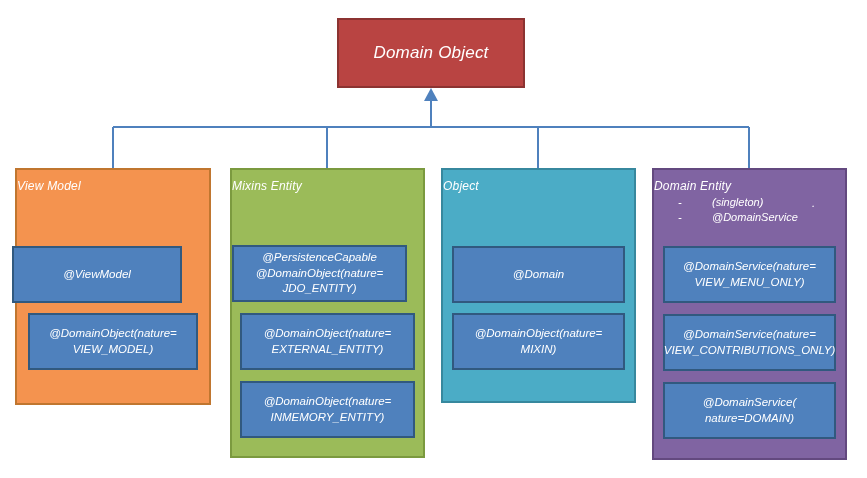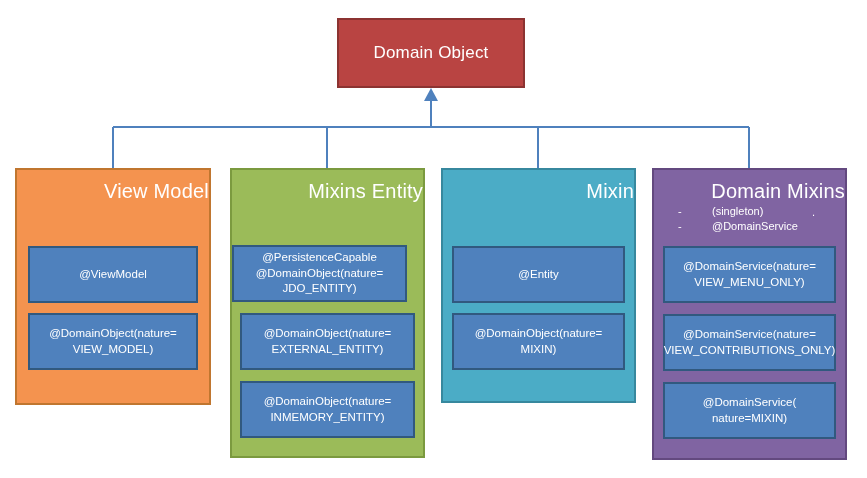--- a/index.html
+++ b/index.html
@@ -14,20 +14,21 @@
     overflow: hidden;
     font-family: "Liberation Sans", sans-serif;
     -webkit-font-smoothing: antialiased;
   }
 
   #canvas {
     position: absolute;
     left: 0; top: 0;
     width: 867px;
     height: 478px;
+    font-style: italic;
   }
 
   
   #connectors {
     position: absolute;
     left: 0; top: 0;
     width: 867px;
     height: 478px;
     pointer-events: none;
   }
@@ -53,27 +54,26 @@
   
   .category {
     position: absolute;
     box-sizing: border-box;
     border-width: 2px;
     border-style: solid;
     padding: 0;
   }
   .category .cat-title {
     display: block;
-    text-align: right;
+    text-align: left;
     color: #ffffff;
-    font-size: 20px;
+    font-size: 12px;
     line-height: 1.15;
     padding-top: 10px;
     letter-spacing: 0.2px;
-    padding-left: 47px;
   }
   .cat-bullets {
     margin: 1px 0 0 0;
     padding: 0 16px 0 14px;
     list-style: none;
     color: #ffffff;
     font-size: 11px;
     line-height: 1.38;
   }
   .cat-bullets li {
@@ -134,53 +134,53 @@
     <line x1="749" y1="127" x2="749" y2="168" stroke="#4f81bd" stroke-width="2"></line>
   </svg>
 
   <div class="root-node">
     <span>Domain Object</span>
   </div>
 
   <div class="category cat-viewmodel" style="left:15px; top:168px; width:196px; height:237px;">
     <span class="cat-title">View Model</span>
   </div>
-  <div class="chip" style="left:28px; top:246px; width:170px; height:57px;">@ViewModel</div>
+  <div class="chip" style="left:12px; top:246px; width:170px; height:57px;">@ViewModel</div>
   <div class="chip" style="left:28px; top:313px; width:170px; height:57px;">@DomainObject(nature=
 VIEW_MODEL)</div>
 
   <div class="category cat-domainentity" style="left:230px; top:168px; width:195px; height:290px;">
     <span class="cat-title">Mixins Entity</span>
   </div>
   <div class="chip" style="left:232px; top:245px; width:175px; height:57px;">@PersistenceCapable
 @DomainObject(nature=
 JDO_ENTITY)</div>
   <div class="chip" style="left:240px; top:313px; width:175px; height:57px;">@DomainObject(nature=
 EXTERNAL_ENTITY)</div>
   <div class="chip" style="left:240px; top:381px; width:175px; height:57px;">@DomainObject(nature=
 INMEMORY_ENTITY)</div>
 
   <div class="category cat-mixins" style="left:441px; top:168px; width:195px; height:235px;">
-    <span class="cat-title">Mixin</span>
+    <span class="cat-title">Object</span>
   </div>
-  <div class="chip" style="left:452px; top:246px; width:173px; height:57px;">@Entity</div>
+  <div class="chip" style="left:452px; top:246px; width:173px; height:57px;">@Domain</div>
   <div class="chip" style="left:452px; top:313px; width:173px; height:57px;">@DomainObject(nature=
 MIXIN)</div>
 
   <div class="category cat-domainservice" style="left:652px; top:168px; width:195px; height:292px;">
-    <span class="cat-title">Domain Mixins</span>
+    <span class="cat-title">Domain Entity</span>
     <ul class="cat-bullets">
       <li>
         <span>(singleton)</span><span class="trailing-dot">.</span>
       </li>
       <li>
         <span>@DomainService</span>
       </li>
     </ul>
   </div>
   <div class="chip" style="left:663px; top:246px; width:173px; height:57px;">@DomainService(nature=
 VIEW_MENU_ONLY)</div>
   <div class="chip" style="left:663px; top:314px; width:173px; height:57px;">@DomainService(nature=
 VIEW_CONTRIBUTIONS_ONLY)</div>
   <div class="chip" style="left:663px; top:382px; width:173px; height:57px;">@DomainService(
-nature=MIXIN)</div>
+nature=DOMAIN)</div>
 
 </div>
 
 </body></html>

